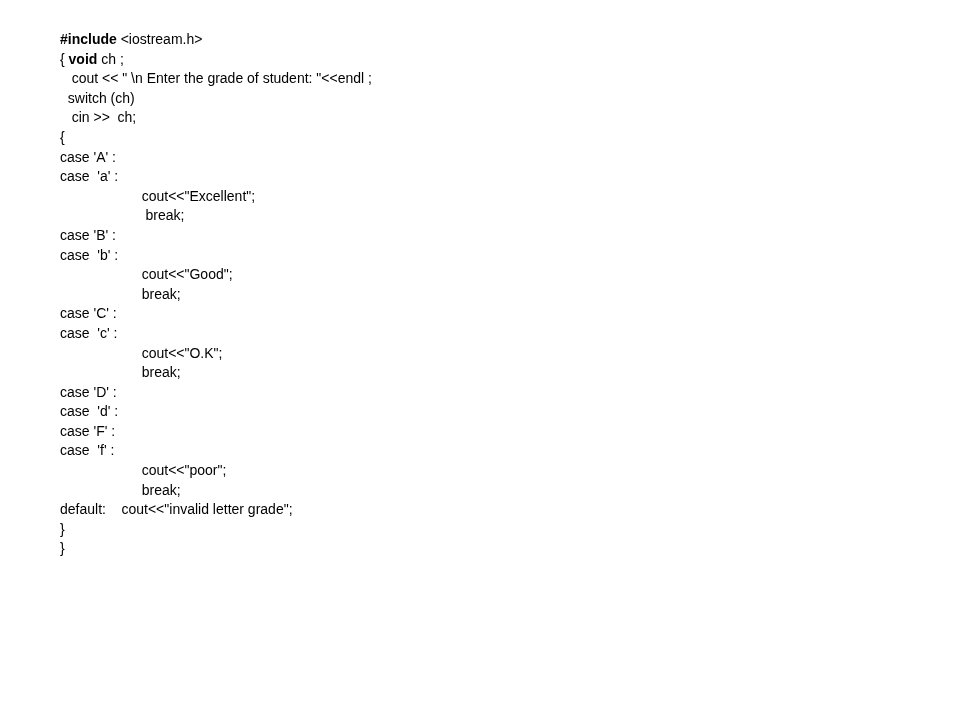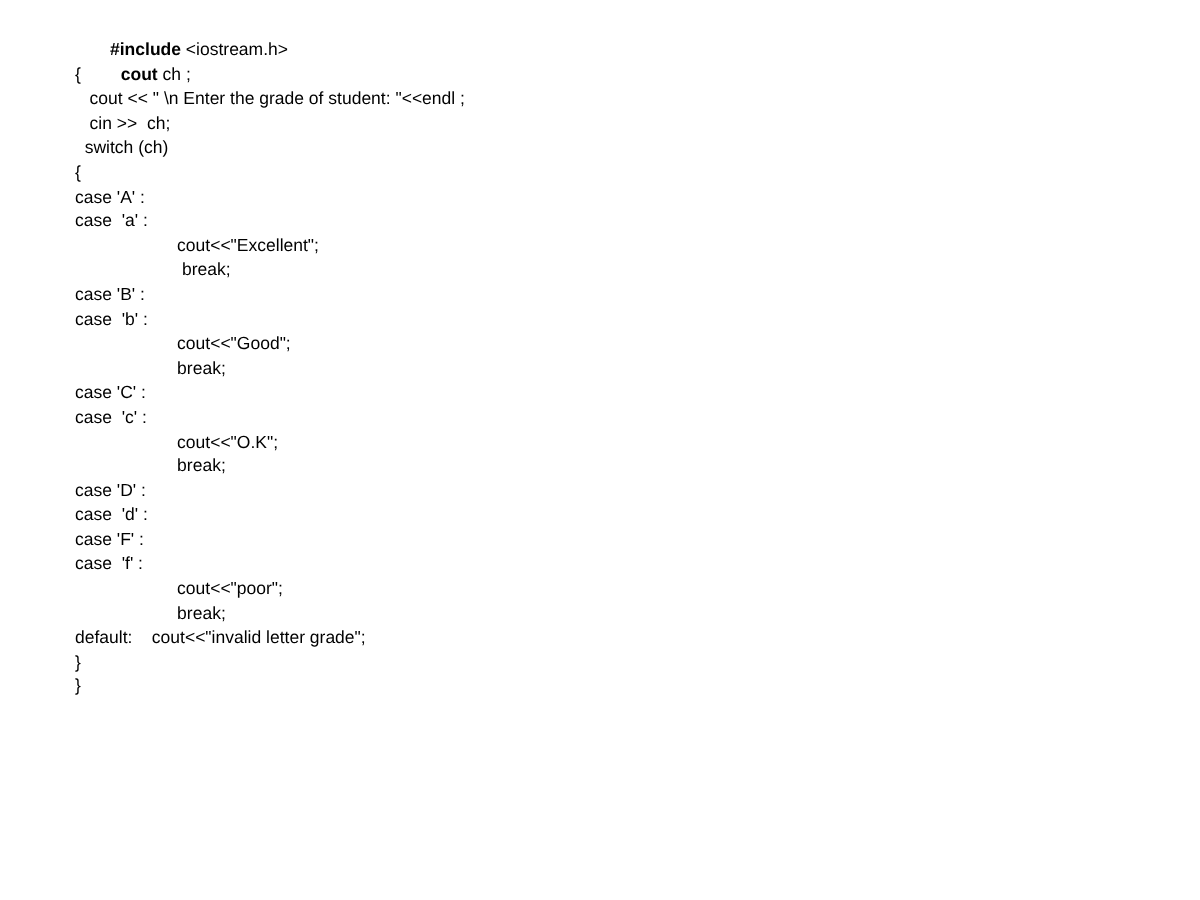--- a/index.html
+++ b/index.html
@@ -15,32 +15,31 @@
       color: #000000;
       padding: 30px 60px;
       width: 960px;
       height: 720px;
     }
     .code-line {
       white-space: pre;
     }
     .bold {
       font-weight: bold;
-      margin-left: 28px;
     }
   </style>
 </head>
 <body>
 
 <div>
   <div class="code-line"><span class="bold">#include</span><span> &lt;iostream.h&gt;</span></div>
-  <div class="code-line"><span>{ </span><span class="bold">cout</span><span> ch ;</span></div>
+  <div class="code-line"><span>{ </span><span class="bold">void</span><span> ch ;</span></div>
   <div class="code-line">   cout &lt;&lt; " \n Enter the grade of student: "&lt;&lt;endl ;</div>
+  <div class="code-line">  switch (ch)</div>
   <div class="code-line">   cin &gt;&gt;  ch;</div>
-  <div class="code-line">  switch (ch)</div>
   <div class="code-line">{</div>
   <div class="code-line">case 'A' :</div>
   <div class="code-line">case  'a' :</div>
   <div class="code-line">                     cout&lt;&lt;"Excellent";</div>
   <div class="code-line">                      break;</div>
   <div class="code-line">case 'B' :</div>
   <div class="code-line">case  'b' :</div>
   <div class="code-line">                     cout&lt;&lt;"Good";</div>
   <div class="code-line">                     break;</div>
   <div class="code-line">case 'C' :</div>

